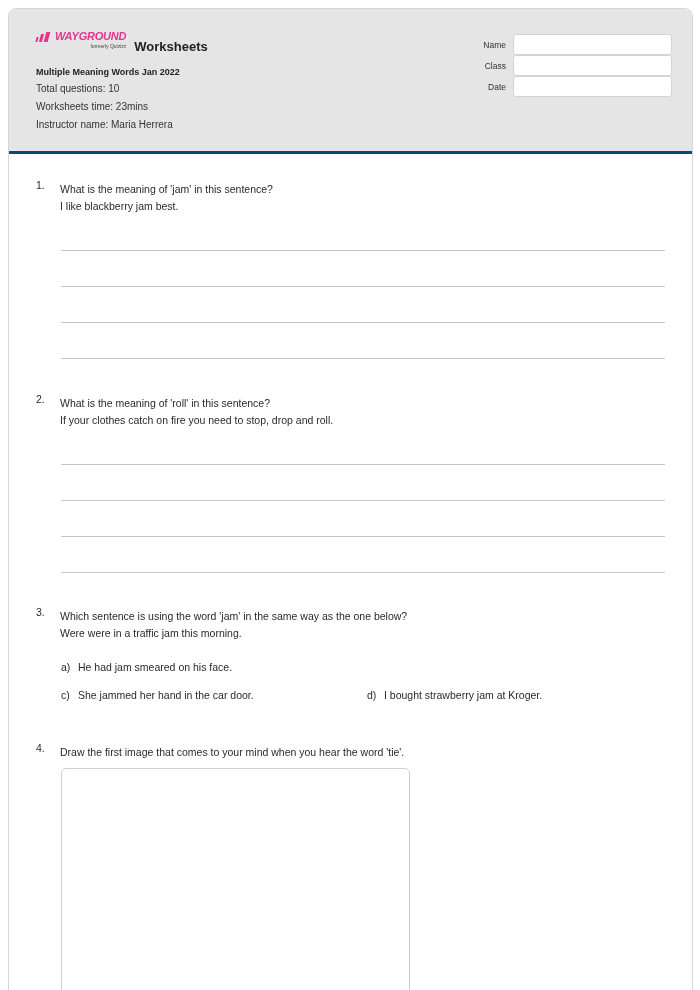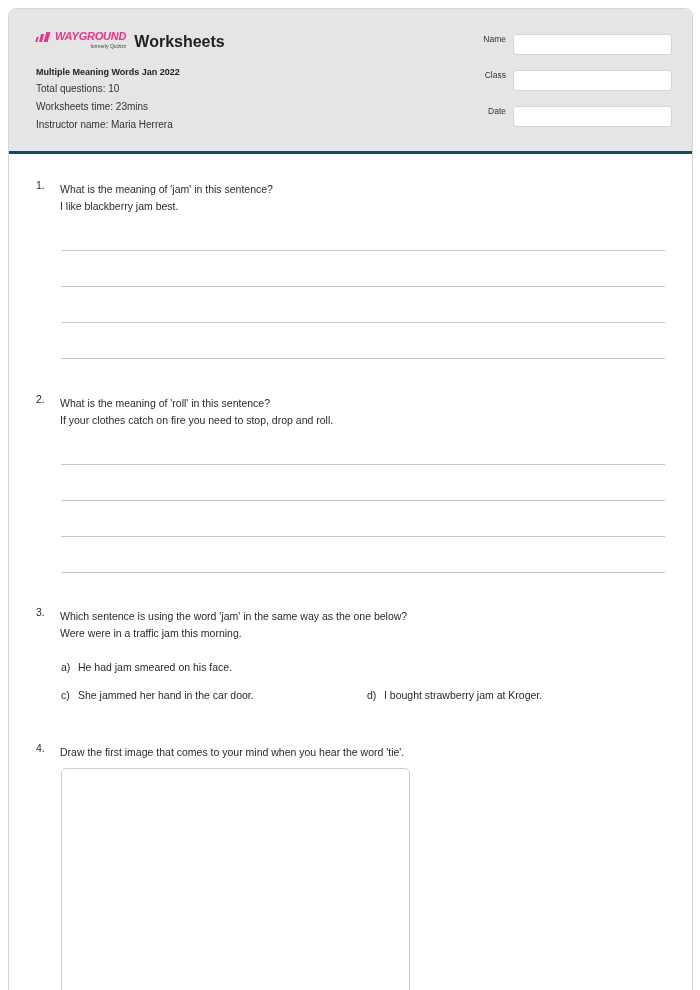--- a/index.html
+++ b/index.html
@@ -17,29 +17,29 @@
   .brand { position: absolute; left: 27px; top: 22px; display: flex; align-items: flex-start; }
   .logo { display: flex; flex-direction: column; align-items: flex-end; }
   .logo-row { display: flex; align-items: center; }
   .logo-mark { width: 16px; height: 10px; margin-right: 3px; position: relative; }
   .logo-mark span { position: absolute; bottom: 0; background: #e5358c; transform: skewX(-15deg); }
   .logo-word {
     color: #e5358c; font-weight: bold; font-style: italic; font-size: 11px;
     letter-spacing: -0.2px; line-height: 11px;
   }
   .logo-sub { font-size: 5px; color: #444; margin-top: 1px; line-height: 6px; }
-  .brand-title { font-size: 16px; font-weight: bold; color: #222; margin-left: 8px; margin-top: 2px; }
+  .brand-title { font-size: 13px; font-weight: bold; color: #222; margin-left: 8px; margin-top: 8px; }
 
   .meta { position: absolute; left: 27px; top: 57px; }
   .meta .title { font-size: 9px; font-weight: bold; color: #222; line-height: 12px; }
   .meta .line { font-size: 10px; color: #333; line-height: 12px; margin-top: 6px; }
   .meta .line.first { margin-top: 5px; }
 
   .fields { position: absolute; left: 455px; top: 25px; }
-  .field { display: flex; align-items: flex-start; height: 21px; margin-bottom: 15px; }
+  .field { display: flex; align-items: center; height: 21px; }
   .field label { width: 42px; text-align: right; font-size: 8.5px; color: #333; margin-right: 7px; }
   .field .box {
     width: 159px; height: 21px; background: #fff; border: 1px solid #d4d4d4; border-radius: 3px;
   }
 
   .q { position: absolute; left: 27px; font-size: 10.5px; color: #2a2a2a; }
   .q .num { position: absolute; left: 0; top: 0; }
   .q .text { position: absolute; left: 24px; top: 3px; white-space: nowrap; line-height: 14px; }
   .q .sub { position: absolute; left: 24px; top: 20px; white-space: nowrap; line-height: 14px; }
   .rule { position: absolute; left: 52px; width: 604px; height: 1px; background: #c6c6c6; }

